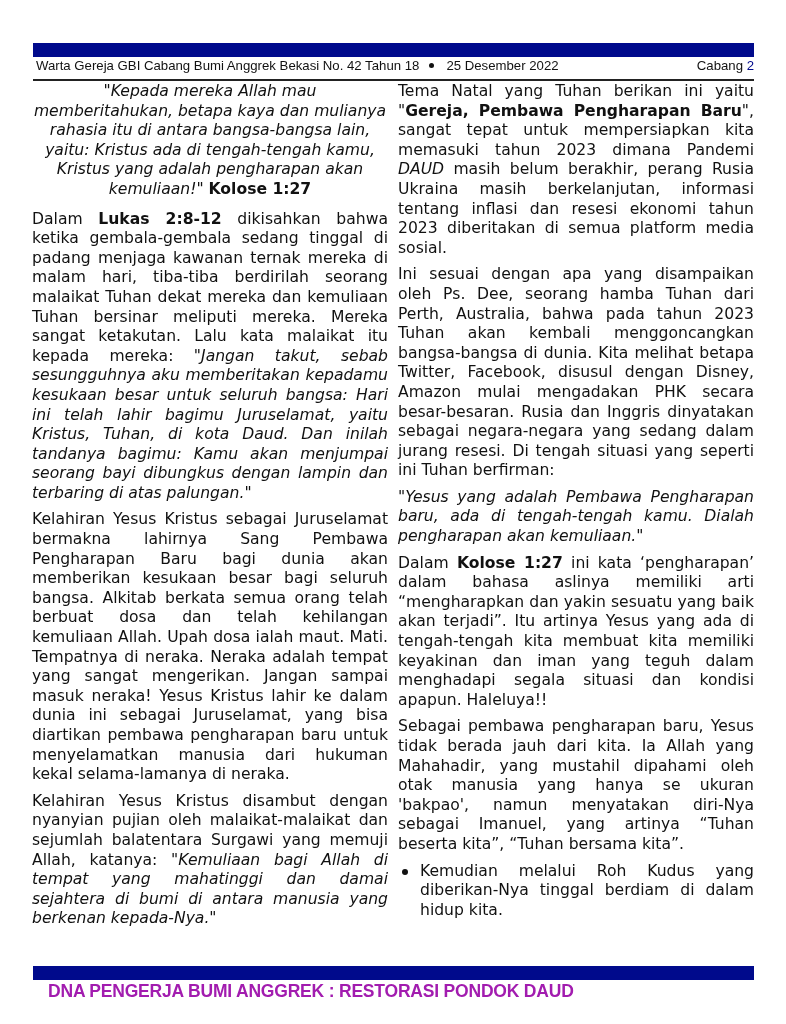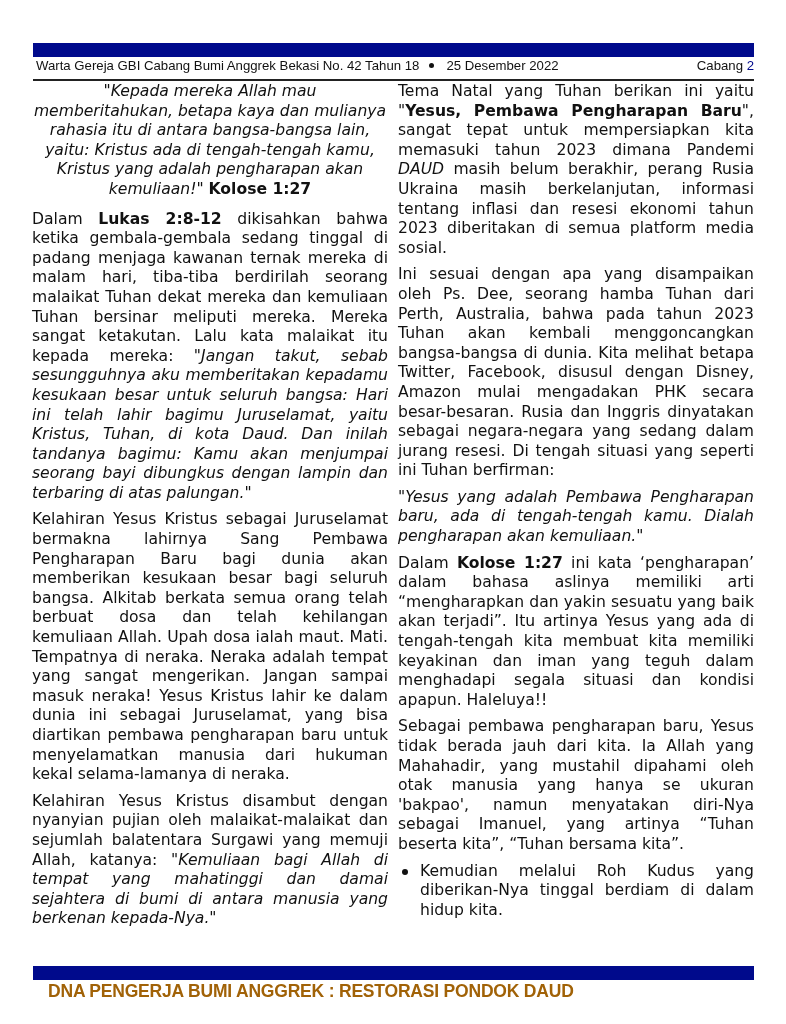--- a/index.html
+++ b/index.html
@@ -28,21 +28,21 @@
   .quote b { font-style: normal; }
   i { font-style: italic; }
   b { font-weight: bold; }
 
   ul.bullets { list-style: none; margin: 0 0 7px 0; padding: 0; }
   ul.bullets li { position: relative; padding-left: 22px; text-align: justify; margin-bottom: 5px; }
   ul.bullets li .bullet { position: absolute; left: 4px; top: 7px; width: 6px; height: 6px;
                           border-radius: 50%; background: #111; }
 
   .footer { position: absolute; top: 981px; left: 48px; font-family: "Liberation Sans", sans-serif;
-            font-weight: bold; font-size: 17.5px; color: #a16207; letter-spacing: -0.2px; }
+            font-weight: bold; font-size: 17.5px; color: #a21caf; letter-spacing: -0.2px; }
 </style>
 </head>
 <body>
 
 <div class="bar top"></div>
 
 <div class="header">
   <span class="left">
     <span>Warta Gereja GBI Cabang Bumi Anggrek Bekasi No. 42 Tahun 18</span><span class="dot"></span><span>25 Desember 2022</span>
   </span>
@@ -57,21 +57,21 @@
   <p class="quote"><span>"Kepada mereka Allah mau memberitahukan, betapa kaya dan mulianya rahasia itu di antara bangsa-bangsa lain, yaitu: Kristus ada di tengah-tengah kamu, Kristus yang adalah pengharapan akan kemuliaan!" </span><b>Kolose 1:27</b></p>
 
   <p><span>Dalam </span><b>Lukas 2:8-12</b><span> dikisahkan bahwa ketika gembala-gembala sedang tinggal di padang menjaga kawanan ternak mereka di malam hari, tiba-tiba berdirilah seorang malaikat Tuhan dekat mereka dan kemuliaan Tuhan bersinar meliputi mereka. Mereka sangat ketakutan. Lalu kata malaikat itu kepada mereka: </span><i>"Jangan takut, sebab sesungguhnya aku memberitakan kepadamu kesukaan besar untuk seluruh bangsa: Hari ini telah lahir bagimu Juruselamat, yaitu Kristus, Tuhan, di kota Daud. Dan inilah tandanya bagimu: Kamu akan menjumpai seorang bayi dibungkus dengan lampin dan terbaring di atas palungan."</i></p>
 
   <p>Kelahiran Yesus Kristus sebagai Juruselamat bermakna lahirnya Sang Pembawa Pengharapan Baru bagi dunia akan memberikan kesukaan besar bagi seluruh bangsa. Alkitab berkata semua orang telah berbuat dosa dan telah kehilangan kemuliaan Allah. Upah dosa ialah maut. Mati. Tempatnya di neraka. Neraka adalah tempat yang sangat mengerikan. Jangan sampai masuk neraka! Yesus Kristus lahir ke dalam dunia ini sebagai Juruselamat, yang bisa diartikan pembawa pengharapan baru untuk menyelamatkan manusia dari hukuman kekal selama-lamanya di neraka.</p>
 
   <p><span>Kelahiran Yesus Kristus disambut dengan nyanyian pujian oleh malaikat-malaikat dan sejumlah balatentara Surgawi yang memuji Allah, katanya: </span><i>"Kemuliaan bagi Allah di tempat yang mahatinggi dan damai sejahtera di bumi di antara manusia yang berkenan kepada-Nya."</i></p>
 </div>
 
 <div class="col right">
-  <p><span>Tema Natal yang Tuhan berikan ini yaitu "</span><b>Yesus, Pembawa Pengharapan Baru</b><span>", sangat tepat untuk mempersiapkan kita memasuki tahun 2023 dimana Pandemi </span><i>DAUD</i><span> masih belum berakhir, perang Rusia Ukraina masih berkelanjutan, informasi tentang inflasi dan resesi ekonomi tahun 2023 diberitakan di semua platform media sosial.</span></p>
+  <p><span>Tema Natal yang Tuhan berikan ini yaitu "</span><b>Gereja, Pembawa Pengharapan Baru</b><span>", sangat tepat untuk mempersiapkan kita memasuki tahun 2023 dimana Pandemi </span><i>DAUD</i><span> masih belum berakhir, perang Rusia Ukraina masih berkelanjutan, informasi tentang inflasi dan resesi ekonomi tahun 2023 diberitakan di semua platform media sosial.</span></p>
 
   <p>Ini sesuai dengan apa yang disampaikan oleh Ps. Dee, seorang hamba Tuhan dari Perth, Australia, bahwa pada tahun 2023 Tuhan akan kembali menggoncangkan bangsa-bangsa di dunia. Kita melihat betapa Twitter, Facebook, disusul dengan Disney, Amazon mulai mengadakan PHK secara besar-besaran. Rusia dan Inggris dinyatakan sebagai negara-negara yang sedang dalam jurang resesi. Di tengah situasi yang seperti ini Tuhan berfirman:</p>
 
   <p><i>"Yesus yang adalah Pembawa Pengharapan baru, ada di tengah-tengah kamu. Dialah pengharapan akan kemuliaan."</i></p>
 
   <p><span>Dalam </span><b>Kolose 1:27</b><span> ini kata ‘pengharapan’ dalam bahasa aslinya memiliki arti “mengharapkan dan yakin sesuatu yang baik akan terjadi”. Itu artinya Yesus yang ada di tengah-tengah kita membuat kita memiliki keyakinan dan iman yang teguh dalam menghadapi segala situasi dan kondisi apapun. Haleluya!!</span></p>
 
   <p>Sebagai pembawa pengharapan baru, Yesus tidak berada jauh dari kita. Ia Allah yang Mahahadir, yang mustahil dipahami oleh otak manusia yang hanya se ukuran 'bakpao', namun menyatakan diri-Nya sebagai Imanuel, yang artinya “Tuhan beserta kita”, “Tuhan bersama kita”.</p>
 
   <ul class="bullets">

